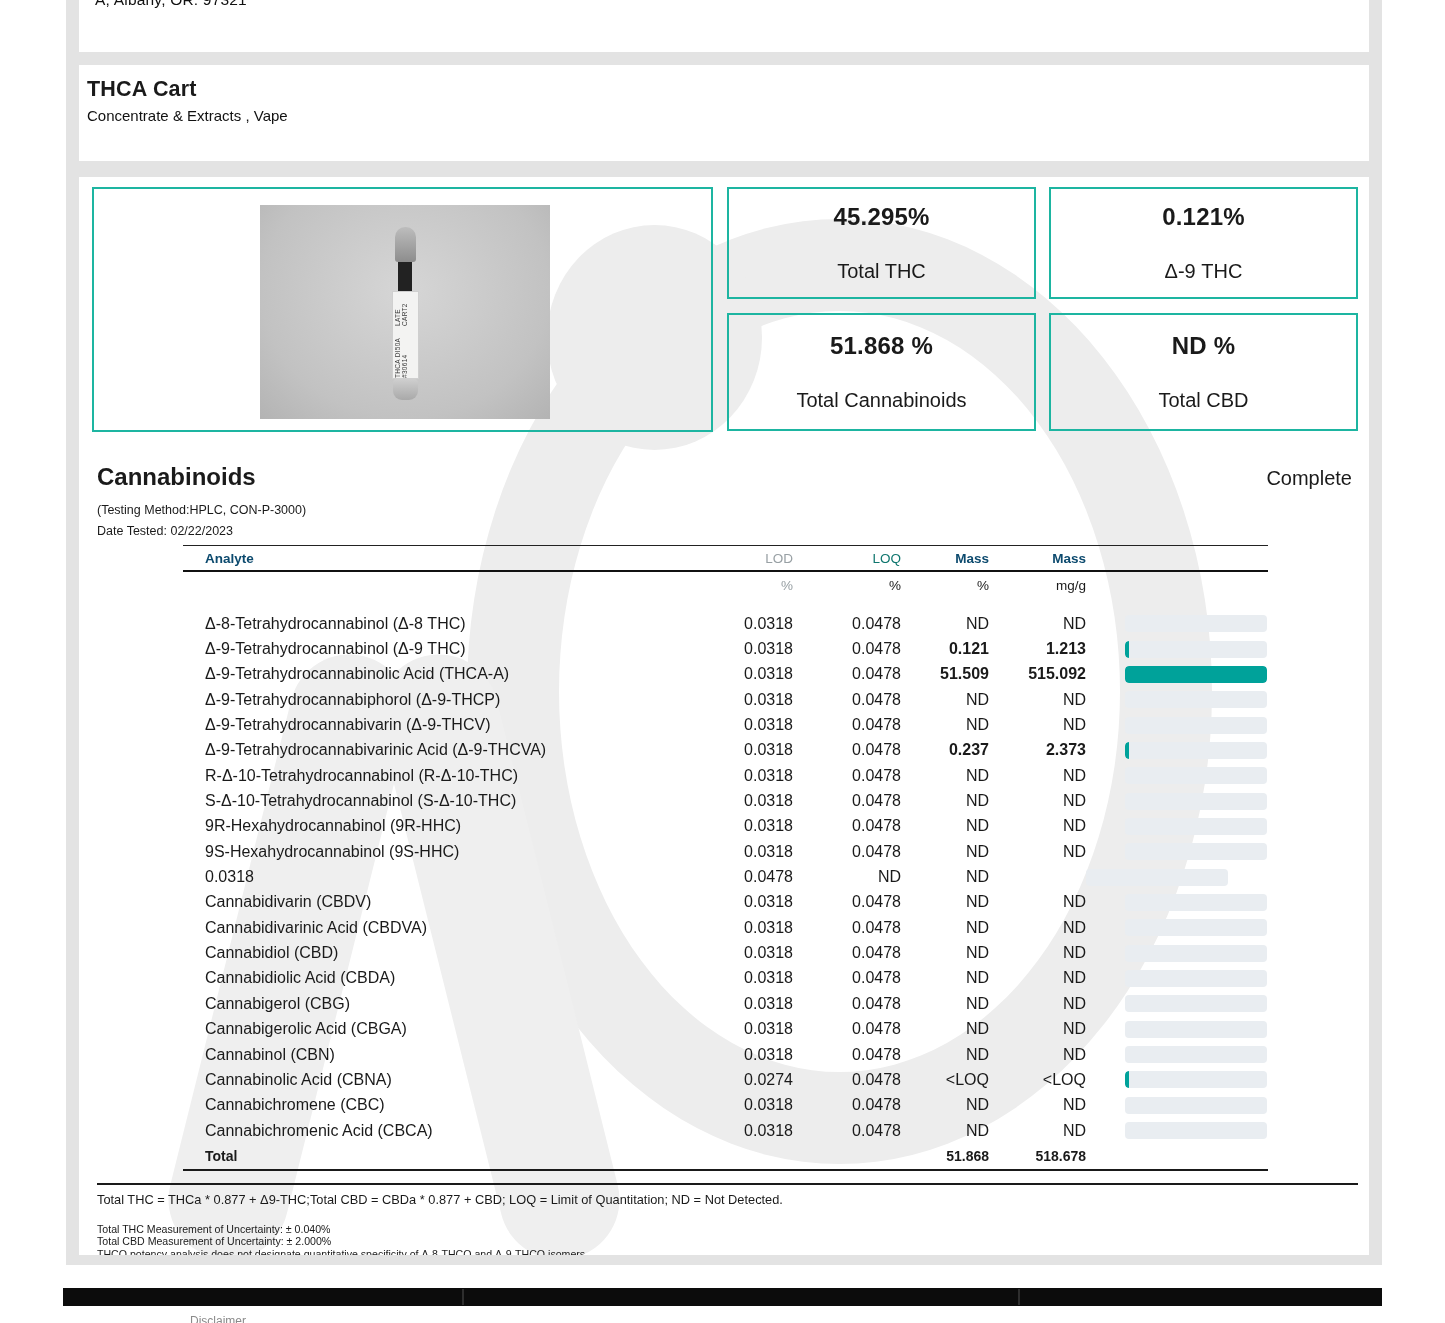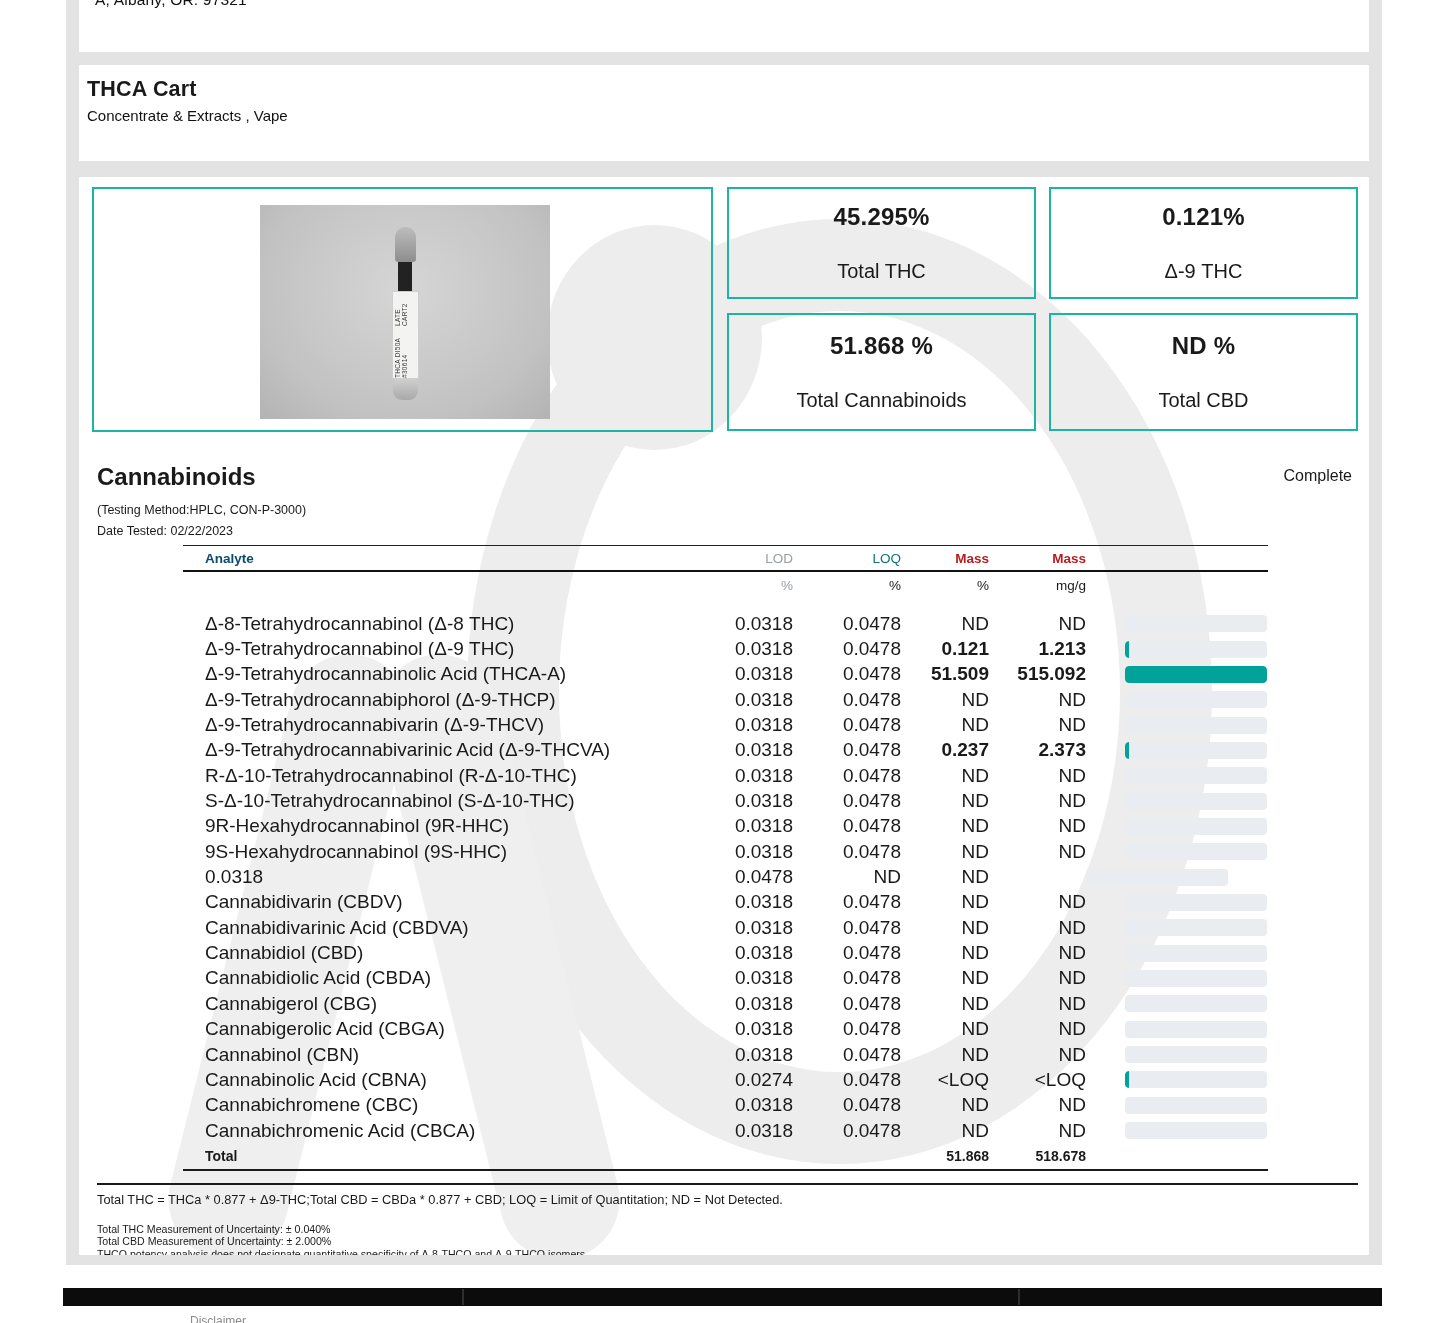--- a/index.html
+++ b/index.html
@@ -49,42 +49,42 @@
 
   .stat-box { position:absolute; width:309px; border:2px solid var(--teal); display:flex; flex-direction:column; align-items:center; justify-content:center; gap:29px; }
   .sb-1 { left:648px; top:10px;  height:112px; }
   .sb-2 { left:970px; top:10px;  height:112px; }
   .sb-3 { left:648px; top:136px; height:118px; }
   .sb-4 { left:970px; top:136px; height:118px; }
   .stat-value { font-size:24px; font-weight:700; letter-spacing:.2px; }
   .stat-label { font-size:20px; }
 
   .section-title { position:absolute; left:18px; top:286px; font-size:24px; font-weight:700; }
-  .section-status { position:absolute; right:17px; top:290px; font-size:16px; }
+  .section-status { position:absolute; right:17px; top:290px; font-size:20px; }
   .method-line { position:absolute; left:18px; top:326px; font-size:12.5px; }
   .date-line   { position:absolute; left:18px; top:347px; font-size:12.5px; }
 
   
   .ctable { position:absolute; left:104px; top:368px; width:1085px; border-top:1.5px solid #222; }
   .trow { display:grid; grid-template-columns:530px 80px 108px 88px 97px 39px 142px; align-items:center; }
   .trow > div:nth-child(1) { padding-left:22px; text-align:left; }
   .trow > div:nth-child(2),
   .trow > div:nth-child(3),
   .trow > div:nth-child(4),
   .trow > div:nth-child(5) { text-align:right; }
   .thead-row { height:24px; font-size:13.5px; }
   .thead-row .h-analyte { font-weight:700; color:#0c4a6e; }
   .thead-row .h-lod { color:#98a0a4; }
   .thead-row .h-loq { color:#0f766e; }
-  .thead-row .h-mass { font-weight:700; color:#b91c1c; }
+  .thead-row .h-mass { font-weight:700; color:#0c4a6e; }
   .thick-line { border-top:2.5px solid #111; }
   .units-row { height:27px; font-size:13.5px; }
   .units-row .u-lod { color:#98a0a4; }
   .rows-gap { height:12px; }
-  .data-row { height:25.35px; font-size:19px; }
+  .data-row { height:25.35px; font-size:16px; }
   .data-row .num-bold { font-weight:700; }
   .bar-track { width:142px; height:17px; background:#e9edf1; border-radius:4px; overflow:hidden; }
   .bar-fill { height:100%; background:var(--teal-bar); border-radius:4px 0 0 4px; }
   .total-row { height:26px; font-size:14px; font-weight:700; }
   .tbottom-line { border-top:2px solid #1a1a1a; }
 
   
   .notes { position:absolute; left:18px; top:1006px; width:1261px; border-top:2.5px solid #1a1a1a; padding-top:7px; }
   .note-main { font-size:12.8px; margin-bottom:16px; }
   .note-small { font-size:10.6px; line-height:12.3px; }

